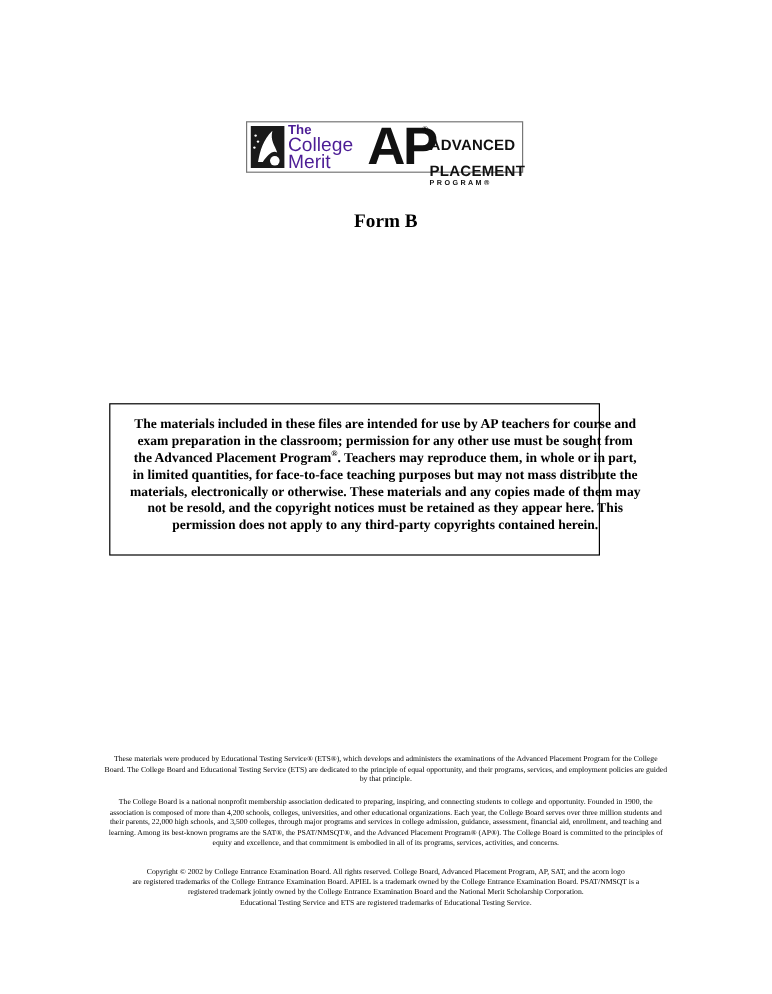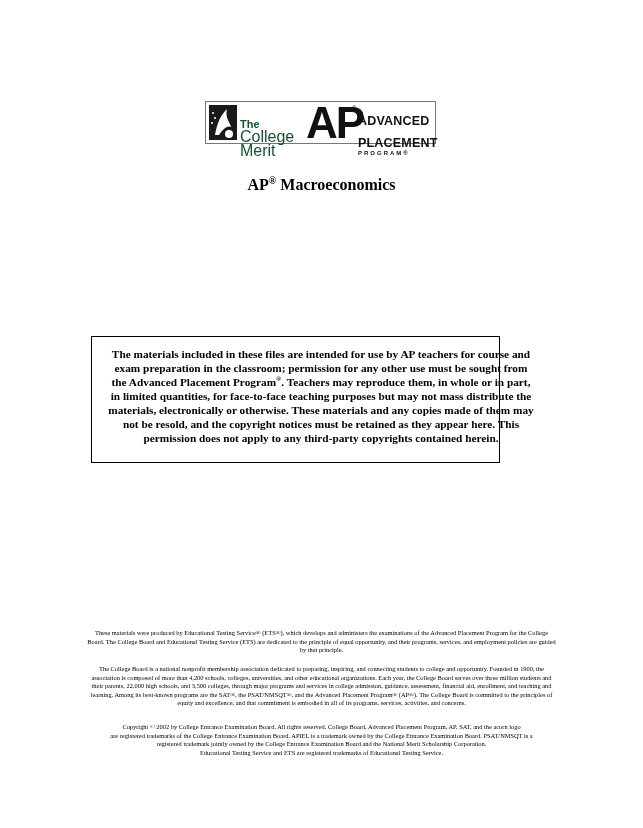--- a/index.html
+++ b/index.html
@@ -1,22 +1,22 @@
 <!DOCTYPE html>
 <html><head>
   <meta charset="utf-8">
   <style>
     html, body { margin: 0; padding: 0; background: #ffffff; }
     body { width: 643px; height: 828px; position: relative; overflow: hidden;
            font-family: "Liberation Serif", "DejaVu Serif", serif; color: #000; }
     .logo-box { position: absolute; left: 205px; top: 101px; width: 231px; height: 43px;
                 border: 1px solid #777; box-sizing: border-box; background: #fff; }
     .acorn { position: absolute; left: 3px; top: 3px; width: 28px; height: 35px; background: #1a1a1a; }
-    .cb-text { position: absolute; left: 34px; top: 16px; font-family: "Liberation Sans", "DejaVu Sans", sans-serif;
-               font-weight: bold; color: #14532d; line-height: 12px; }
+    .cb-text { position: absolute; left: 34px; top: 1px; font-family: "Liberation Sans", "DejaVu Sans", sans-serif;
+               font-weight: bold; color: #4c1d95; line-height: 12px; }
     .cb-text .the { font-size: 11px; display:block; }
     .cb-text .college { font-size: 16px; display:block; line-height: 14px; font-weight: normal; }
     .cb-text .board { font-size: 16px; display:block; line-height: 14px; font-weight: normal; }
     .ap-big { position: absolute; left: 100px; top: -4px; font-family: "Liberation Sans", "DejaVu Sans", sans-serif;
               font-size: 44px; font-weight: bold; letter-spacing: -2px; color: #111; }
     .ap-reg { position: absolute; left: 146px; top: 3px; font-size: 6px; font-family: "Liberation Sans", sans-serif; }
     .adv { position: absolute; left: 152px; top: 3px; font-family: "Liberation Sans", "DejaVu Sans", sans-serif;
            font-weight: bold; color: #111; line-height: 12px; }
     .adv .l1, .adv .l2 { font-size: 12.5px; display: block; letter-spacing: 0.2px; margin-top: 10px; }
     .adv .l3 { font-size: 6px; display: block; letter-spacing: 2px; line-height: 8px; }
@@ -60,21 +60,21 @@
   <div class="ap-big">AP</div>
   <div class="ap-reg">®</div>
   <div class="adv">
     <span class="l1">ADVANCED</span>
     <span class="l2">PLACEMENT</span>
     <span class="l3">PROGRAM®</span>
   </div>
 </div>
 
 <div class="title-block">
-  <div><span>AP</span><sup>®</sup><span> Macroeconomics</span></div>
+  <div>Form B</div>
 </div>
 
 <div class="notice-box">
   <div class="notice-text"><span>The materials included in these files are intended for use by AP teachers for course and exam preparation in the classroom; permission for any other use must be sought from the Advanced Placement Program</span><sup>®</sup><span>. Teachers may reproduce them, in whole or in part, in limited quantities, for face-to-face teaching purposes but may not mass distribute the materials, electronically or otherwise. These materials and any copies made of them may not be resold, and the copyright notices must be retained as they appear here. This permission does not apply to any third-party copyrights contained herein.</span></div>
 </div>
 
 <div class="fine f1">
   <div class="para">These materials were produced by Educational Testing Service® (ETS®), which develops and administers the examinations of the Advanced Placement Program for the College Board. The College Board and Educational Testing Service (ETS) are dedicated to the principle of equal opportunity, and their programs, services, and employment policies are guided by that principle.</div>
 </div>
 

